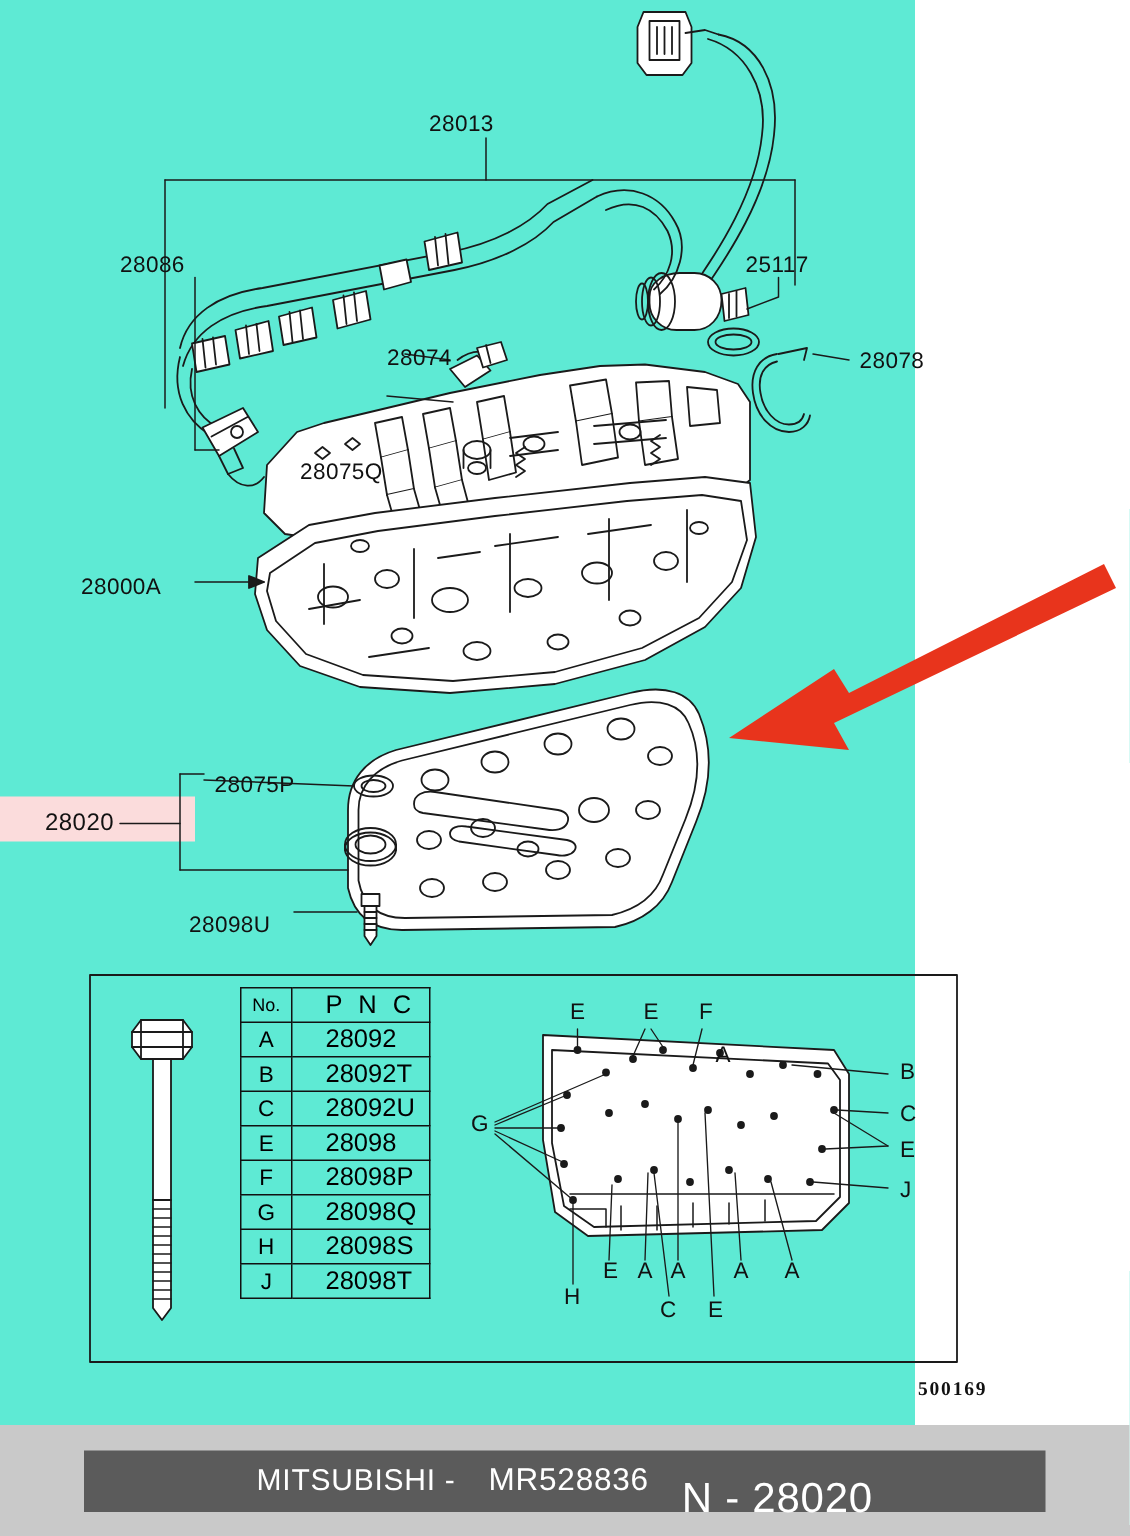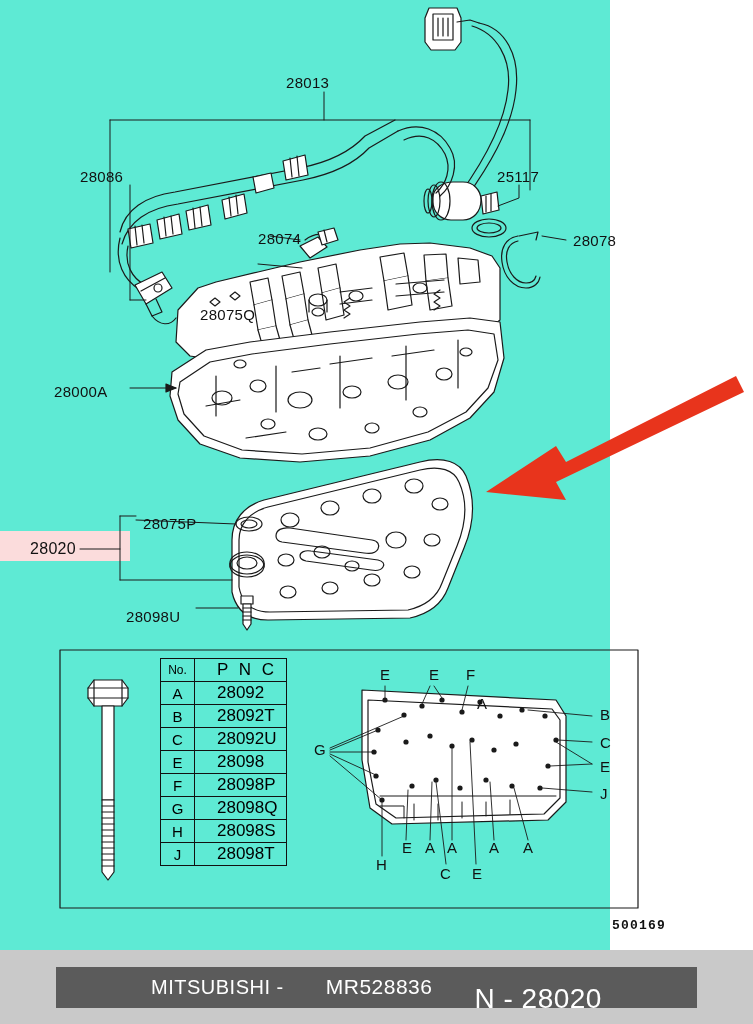--- a/index.html
+++ b/index.html
@@ -55,30 +55,30 @@
     justify-content: center;
   }
   #banner-inner {
     background: #5b5b5b;
     color: #ffffff;
     width: 641px;
     height: 41px;
     display: flex;
     align-items: center;
     justify-content: center;
-    gap: 42px;
+    gap: 22px;
     font-size: 21px;
     letter-spacing: 0.5px;
   }
   #banner-inner .brand { font-size: 20px; }
   #banner-inner .pn { font-size: 21px; }
   #banner-inner .grp { font-size: 28px; margin-top: 23px; }
   .code {
     position: absolute;
-    font-family: Liberation Mono, monospace;
+    font-family: Liberation Serif, serif;
     font-size: 13px;
     letter-spacing: 1.2px;
     color: #111;
     font-weight: bold;
   }
   
   #parts-table {
     position: absolute;
     left: 160px;
     top: 658px;

